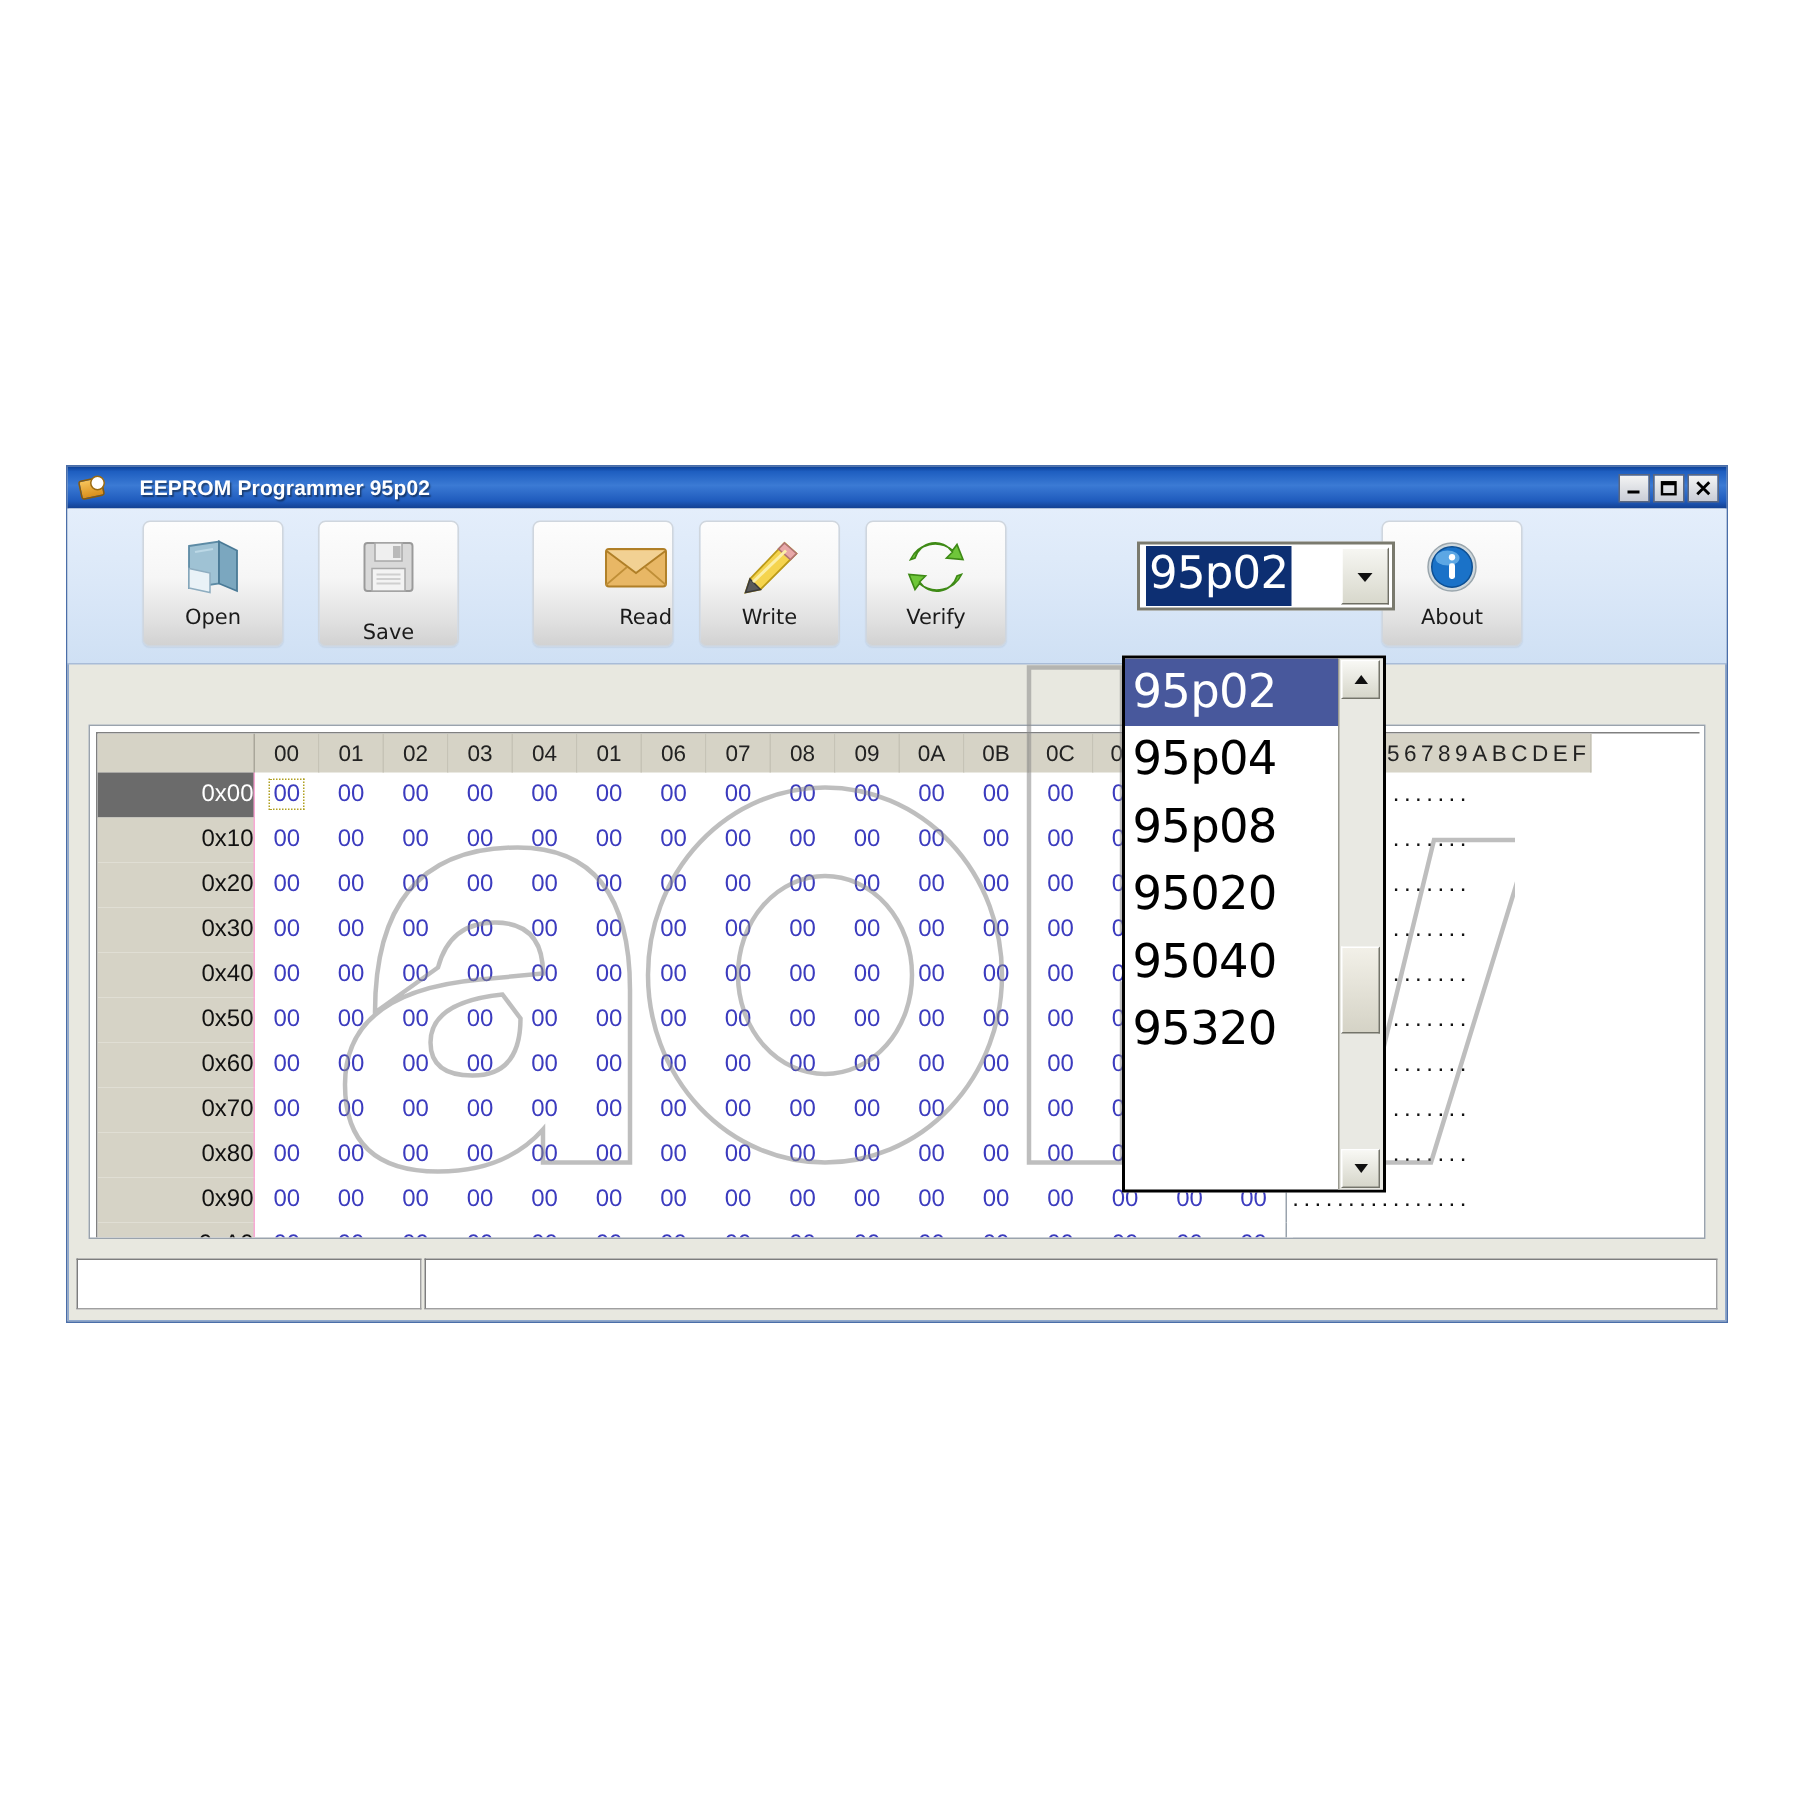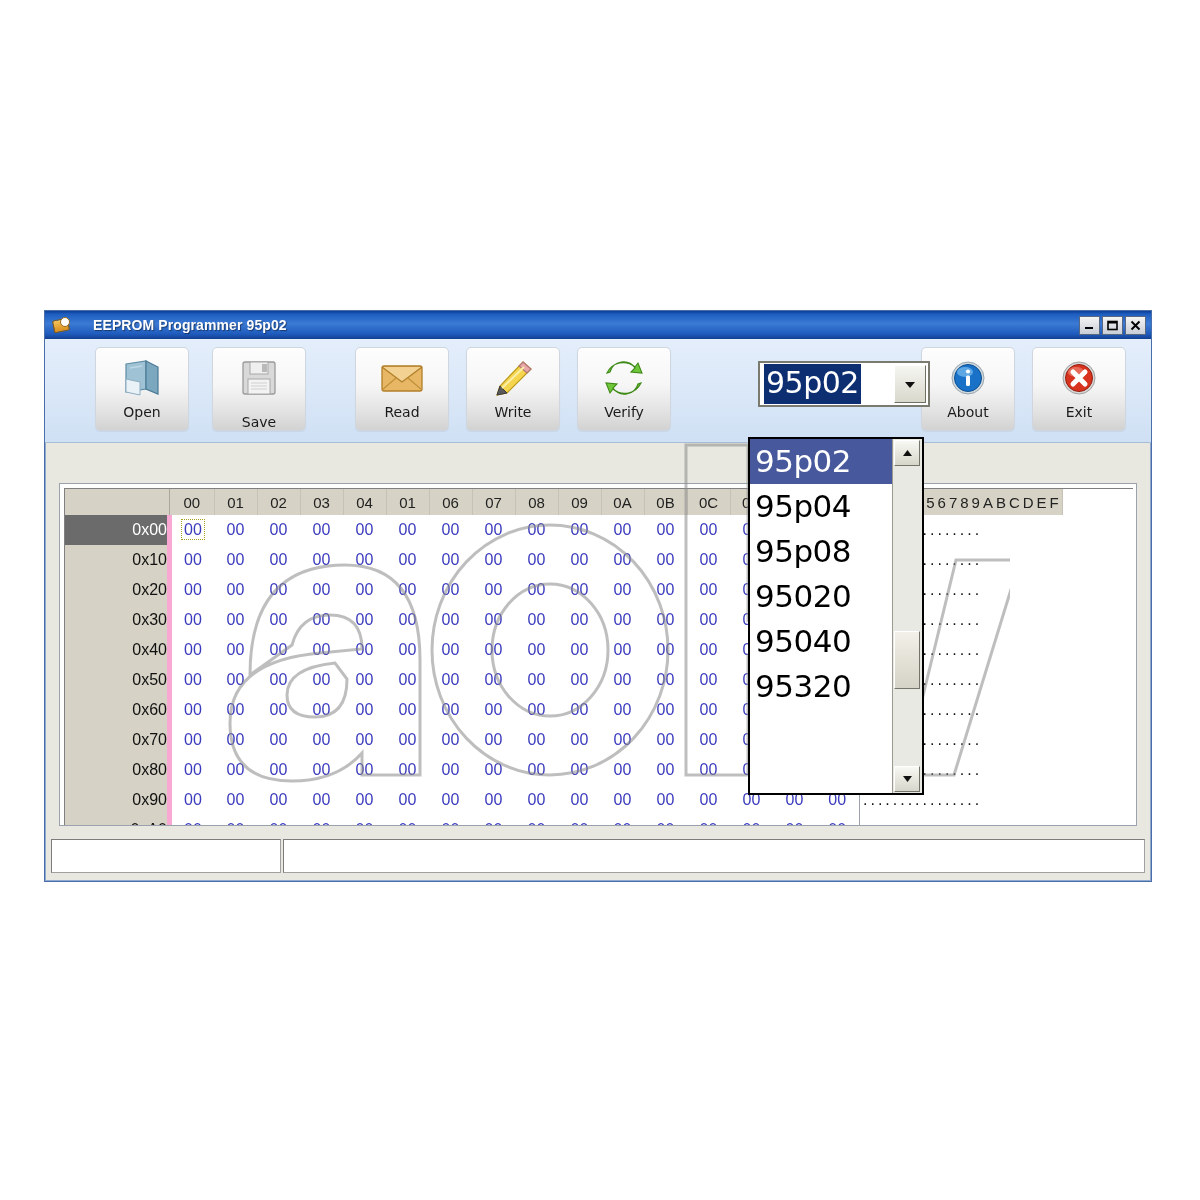--- a/index.html
+++ b/index.html
@@ -148,21 +148,21 @@
   .hdr{
     background:#d6d3c6;color:#222222;font-size:15px;font-weight:normal;
     height:26px;text-align:center;border-right:1px solid #c6c3b6;
   }
   .hdr.corner{width:104px;border-right:1px solid #a9a69a;}
   .hdr.col{width:42px;}
   .hdr.ascii{text-align:left;padding-left:6px;letter-spacing:3px;font-size:15px;}
   .rowlbl{
     width:104px;height:30px;background:#d6d3c6;color:#111111;
     font-size:16px;text-align:right;padding-right:9px;
-    box-sizing:border-box;border-right:5px solid #f9a8d4;
+    box-sizing:border-box;border-right:1px solid #f9a8d4;
   }
   .rowlbl.cur{background:#6b6b6b;color:#ffffff;}
   td.cell{
     width:42px;height:30px;text-align:center;color:#3b3bbe;font-size:16px;
   }
   td.cell.focus{position:relative;}
   td.cell.focus span{
     outline:1px dotted #b0a020;outline-offset:1px;padding:0 1px;
   }
   td.asciicell{
@@ -246,21 +246,21 @@
               <rect x="5" y="4" width="32" height="32" rx="2" fill="#d9d9d9" stroke="#9a9a9a" stroke-width="1.3"></rect>
               <rect x="12" y="4" width="18" height="12" fill="#efefef" stroke="#a8a8a8" stroke-width="1"></rect>
               <rect x="24" y="6" width="5" height="8" fill="#b9b9b9"></rect>
               <rect x="10" y="21" width="22" height="15" fill="#f3f3f3" stroke="#a8a8a8" stroke-width="1"></rect>
               <path d="M13 25 H29 M13 28 H29 M13 31 H29" stroke="#cfcfcf" stroke-width="1.2"></path>
             </svg>
           </span>
           <span class="lbl">Save</span>
         </div>
 
-        <div class="tbutton" style="left:300px;">
+        <div class="tbutton" style="left:300px;align-items:flex-end;">
           <span class="glyph">
             <svg width="48" height="40" viewBox="0 0 48 40">
               <rect x="4" y="8" width="40" height="25" rx="2" fill="#e8b765" stroke="#b07f27" stroke-width="1.3"></rect>
               <path d="M4 9 L24 24 L44 9" fill="#f2d193" stroke="#b07f27" stroke-width="1.3"></path>
               <path d="M4 32 L18 20 M44 32 L30 20" stroke="#c08f37" stroke-width="1.1" fill="none"></path>
             </svg>
           </span>
           <span class="lbl">Read</span>
         </div>
 
@@ -292,31 +292,20 @@
               <circle cx="21" cy="20" r="16" fill="#cfd8dd" stroke="#9aa6ad" stroke-width="1"></circle>
               <circle cx="21" cy="20" r="13.5" fill="#1a72c8" stroke="#0d4f92" stroke-width="1"></circle>
               <ellipse cx="18" cy="14" rx="8" ry="5" fill="#79bdf0" opacity=".7"></ellipse>
               <circle cx="21" cy="13.5" r="2.1" fill="#ffffff"></circle>
               <rect x="19" y="17.5" width="4" height="10.5" rx="1.6" fill="#ffffff"></rect>
             </svg>
           </span>
           <span class="lbl">About</span>
         </div>
 
-        <div class="tbutton" style="left:977px;">
-          <span class="glyph">
-            <svg width="42" height="40" viewBox="0 0 42 40">
-              <circle cx="21" cy="20" r="16" fill="#d6d6d6" stroke="#a0a0a0" stroke-width="1"></circle>
-              <circle cx="21" cy="20" r="13.5" fill="#d8331f" stroke="#93200f" stroke-width="1"></circle>
-              <ellipse cx="18" cy="14" rx="8" ry="5" fill="#f08a78" opacity=".65"></ellipse>
-              <path d="M15 14 L27 26 M27 14 L15 26" stroke="#ffffff" stroke-width="5" stroke-linecap="round"></path>
-            </svg>
-          </span>
-          <span class="lbl">Exit</span>
-        </div>
 
         <div class="combo">
           <span class="combo-val">
             <span class="combo-sel">95p02</span>
           </span>
           <span class="combo-arrow">
             <svg width="13" height="9" viewBox="0 0 13 9">
               <path d="M1 2 L11 2 L6 8 Z" fill="#101010"></path>
             </svg>
           </span>

